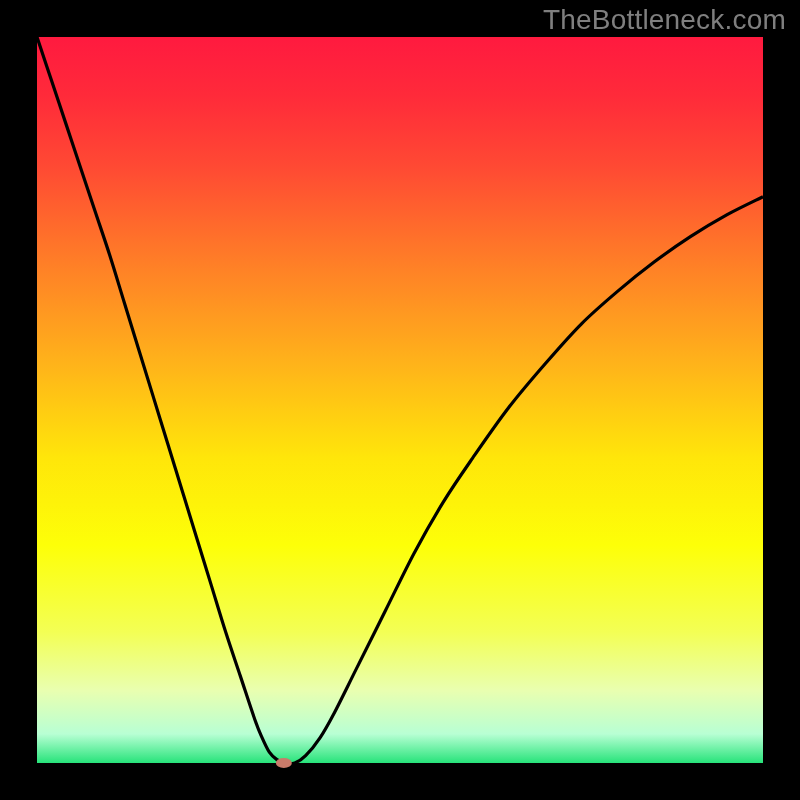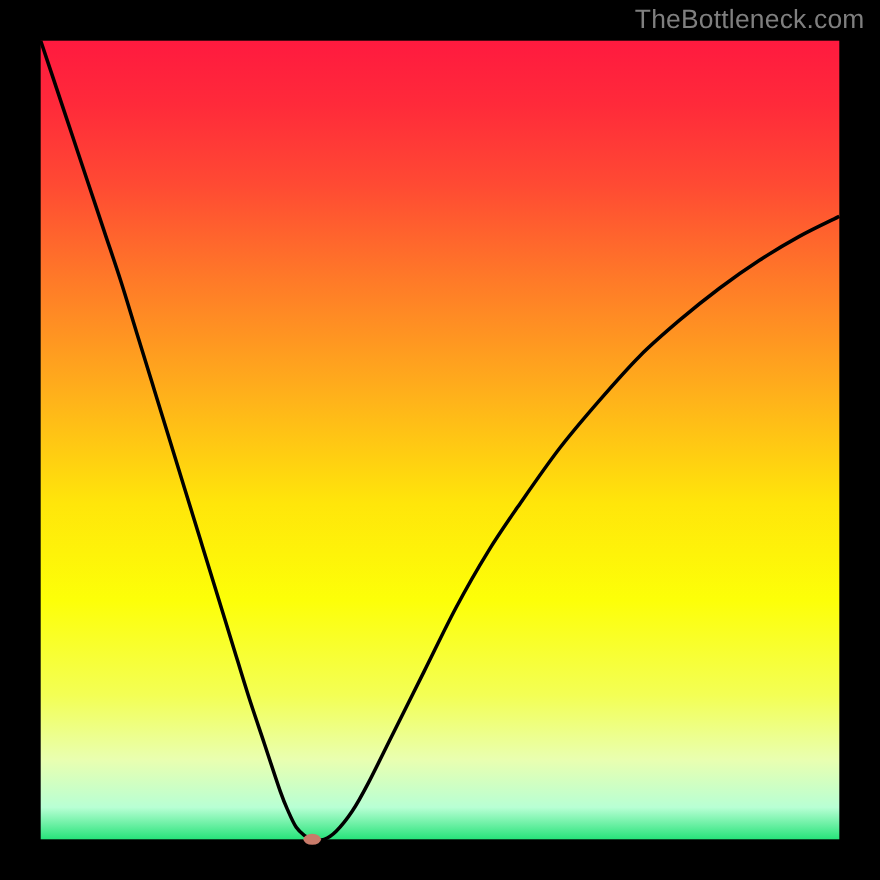--- a/index.html
+++ b/index.html
@@ -15,21 +15,21 @@
     position: relative;
     width: 800px;
     height: 800px;
     background: #000;
   }
   .attribution {
     position: absolute;
     top: 4px;
     right: 14px;
     color: #7f7f7f;
-    font-size: 24px;
+    font-size: 28px;
     font-weight: 400;
     letter-spacing: 0.2px;
     z-index: 10;
   }
   svg {
     display: block;
   }
 </style>
 </head>
 <body>

